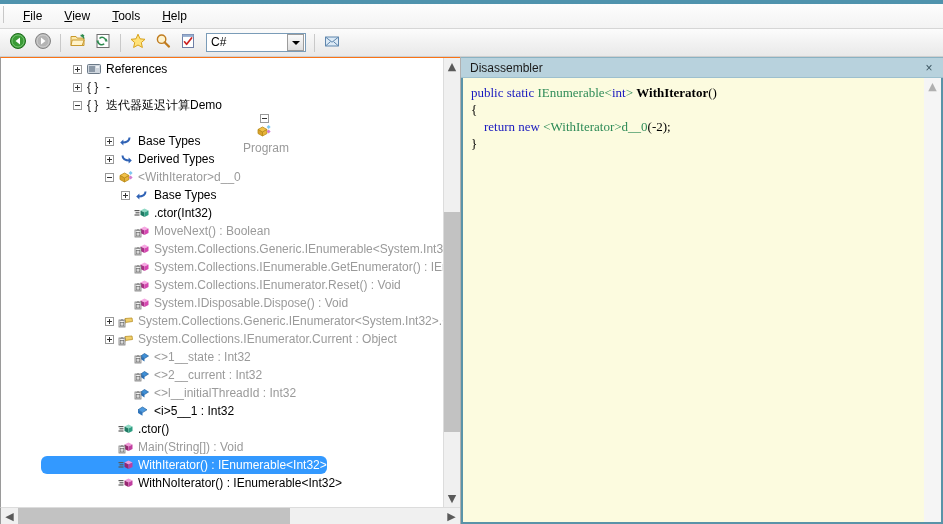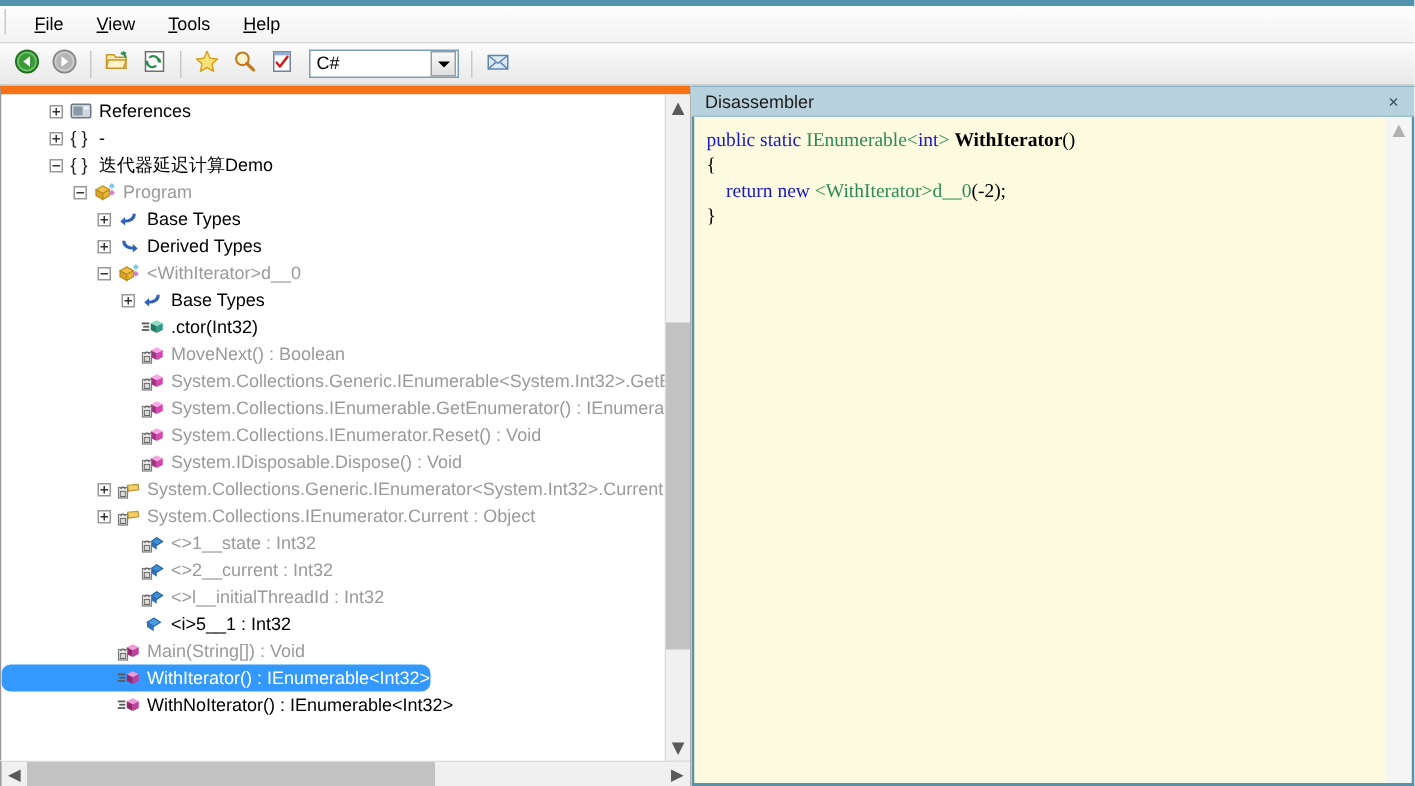--- a/index.html
+++ b/index.html
@@ -118,22 +118,23 @@
     flex-direction: column;
     background: #fff;
     border-right: 1px solid #b0b0b0;
     position: relative;
     min-height: 0;
   }
   .tree-wrap {
     flex: 1 1 auto;
     display: flex;
     min-height: 0;
-    border-top: 6px solid #f97316;
+    border-top: 1px solid #f97316;
     border-left: 1px solid #9a9a9a;
+    padding-left: 40px;
   }
   .tree {
     flex: 1 1 auto;
     overflow: hidden;
     position: relative;
     background: #fff;
     padding-top: 2px;
   }
   .trow {
     height: 18px;
@@ -415,21 +416,21 @@
             </div>
             <div class="trow" style="padding-left: 32px;">
               <span class="expander"></span>
               <span class="icn">
                 <svg width="16" height="16" viewBox="0 0 16 16">
                   <text x="1" y="12" font-size="12" font-family="&quot;Liberation Sans&quot;, sans-serif" fill="#1c1c1c">{ }</text>
                 </svg>
               </span>
               <span class="lbl">迭代器延迟计算Demo</span>
             </div>
-            <div class="trow dim" style="padding-left: 48px;">
+            <div class="trow dim" style="padding-left: 48px; flex-direction: column;">
               <span class="expander"></span>
               <span class="icn">
                 <svg width="16" height="16" viewBox="0 0 16 16">
                   <path d="M2 6.5 L6.5 4 L11 6.5 L6.5 9 Z" fill="#f2c14a" stroke="#b98a17" stroke-width="0.8"></path>
                   <path d="M2 6.5 L6.5 9 L6.5 13 L2 10.5 Z" fill="#d9a32c" stroke="#b98a17" stroke-width="0.8"></path>
                   <path d="M11 6.5 L6.5 9 L6.5 13 L11 10.5 Z" fill="#e8b53b" stroke="#b98a17" stroke-width="0.8"></path>
                   <path d="M12.6 2 L14.6 4 L12.6 6 L10.6 4 Z" fill="#7ec8f0"></path>
                   <path d="M12.6 6.5 L14.6 8.5 L12.6 10.5 L10.6 8.5 Z" fill="#d37ed0"></path>
                 </svg>
               </span>
@@ -629,20 +630,34 @@
             </div>
             <div class="trow" style="padding-left: 80px;">
               <span class="spacer9"></span>
               <span class="icn">
                 <svg width="16" height="16" viewBox="0 0 16 16">
                   <path d="M8.5 4 L13 6.8 L8.5 9.6 L4 6.8 Z" fill="#4d9ae0" stroke="#22639f" stroke-width="0.7"></path>
                   <path d="M4 6.8 L8.5 9.6 L8.5 12.8 L4 10 Z" fill="#2f74bb"></path>
                 </svg>
               </span>
               <span class="lbl">&lt;i&gt;5__1 : Int32</span>
+            </div>
+            <div class="trow" style="padding-left: 64px;">
+              <span class="spacer9"></span>
+              <span class="icn">
+                <svg width="16" height="16" viewBox="0 0 16 16">
+                  <rect x="0.5" y="5" width="5" height="1.2" fill="#5a5a5a"></rect>
+                  <rect x="1.5" y="7.2" width="4" height="1.2" fill="#5a5a5a"></rect>
+                  <rect x="0.5" y="9.4" width="5" height="1.2" fill="#5a5a5a"></rect>
+                  <path d="M10.5 3.5 L14.5 5.5 L10.5 7.5 L6.5 5.5 Z" fill="#8fd9c4"></path>
+                  <path d="M6.5 5.5 L10.5 7.5 L10.5 12 L6.5 10 Z" fill="#1f7a63"></path>
+                  <path d="M14.5 5.5 L10.5 7.5 L10.5 12 L14.5 10 Z" fill="#2e9e82"></path>
+                </svg>
+              </span>
+              <span class="lbl">.ctor()</span>
             </div>
             <div class="trow dim" style="padding-left: 64px;">
               <span class="spacer9"></span>
               <span class="icn">
                 <svg width="16" height="16" viewBox="0 0 16 16">
                   <path d="M10.5 3.5 L14.5 5.5 L10.5 7.5 L6.5 5.5 Z" fill="#ef9bd9"></path>
                   <path d="M6.5 5.5 L10.5 7.5 L10.5 12 L6.5 10 Z" fill="#96276f"></path>
                   <path d="M14.5 5.5 L10.5 7.5 L10.5 12 L14.5 10 Z" fill="#c03ea0"></path>
                   <rect x="1" y="7" width="6" height="7" fill="#f4f4f4" stroke="#7a7a7a" stroke-width="0.8"></rect>
                   <path d="M2.6 8.2 a1.4 1.4 0 0 1 2.8 0" fill="none" stroke="#6a6a6a" stroke-width="0.9"></path>

